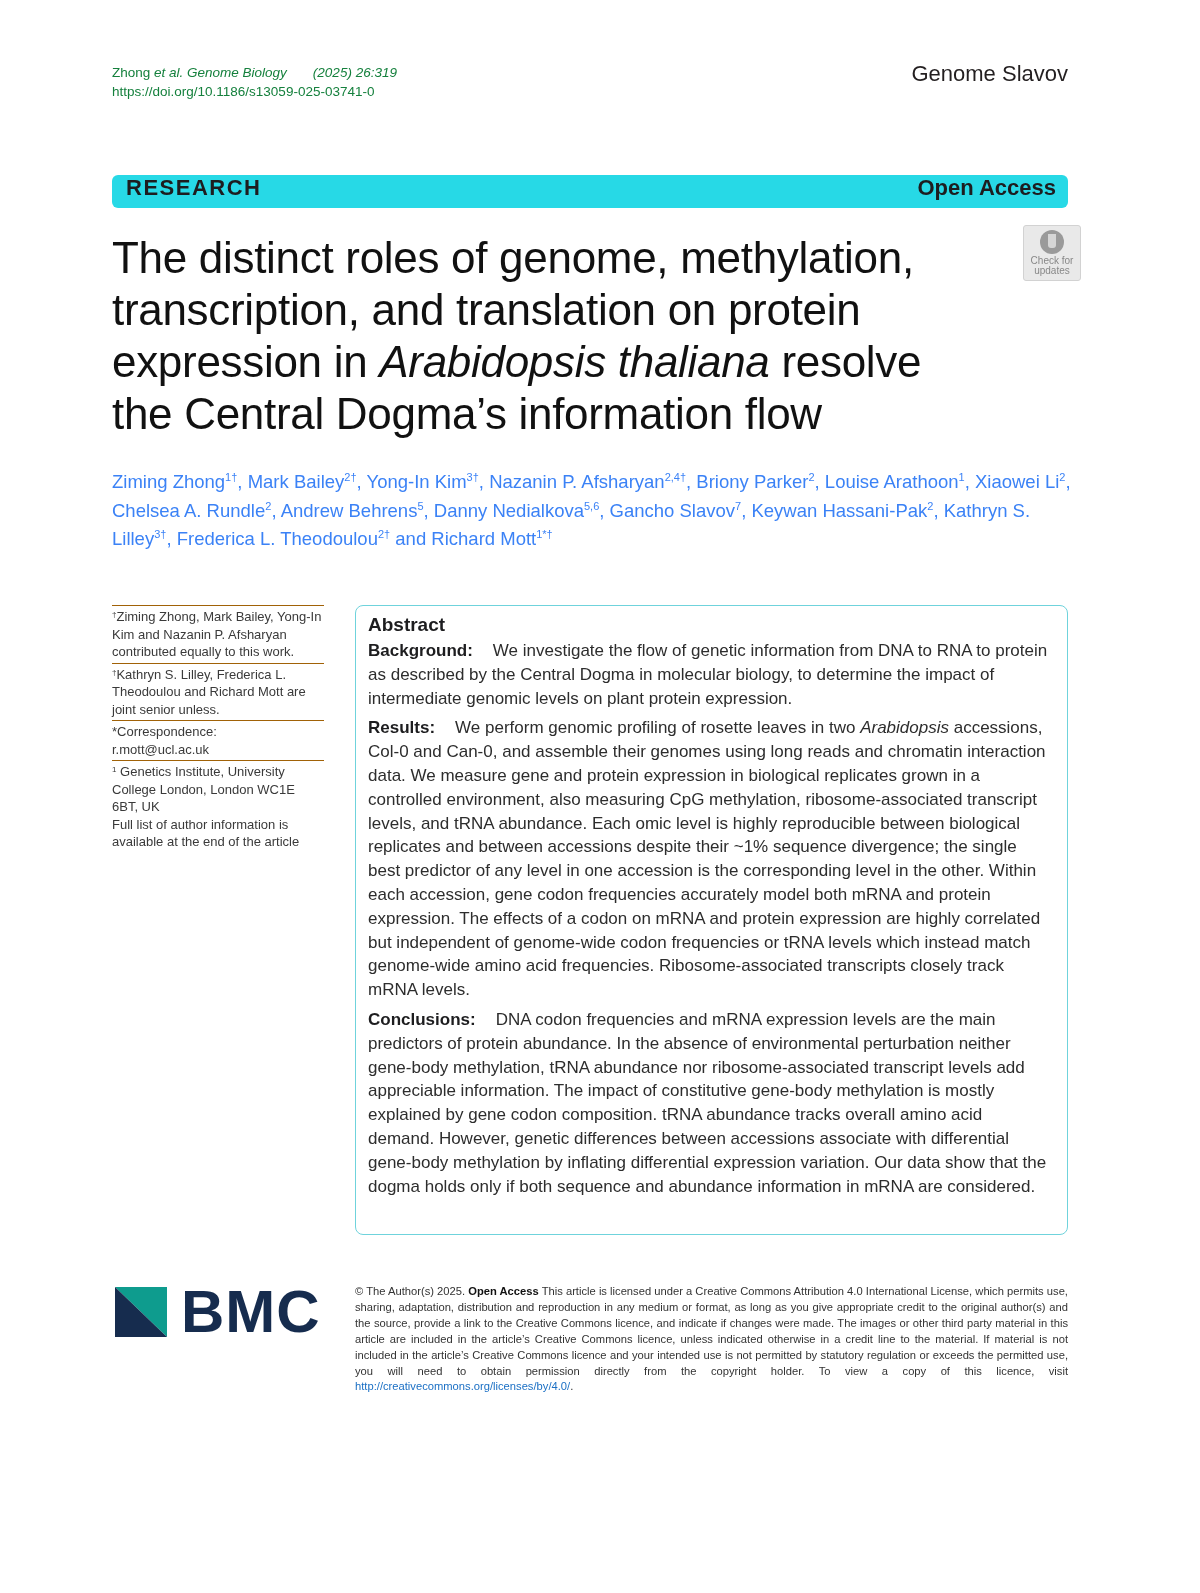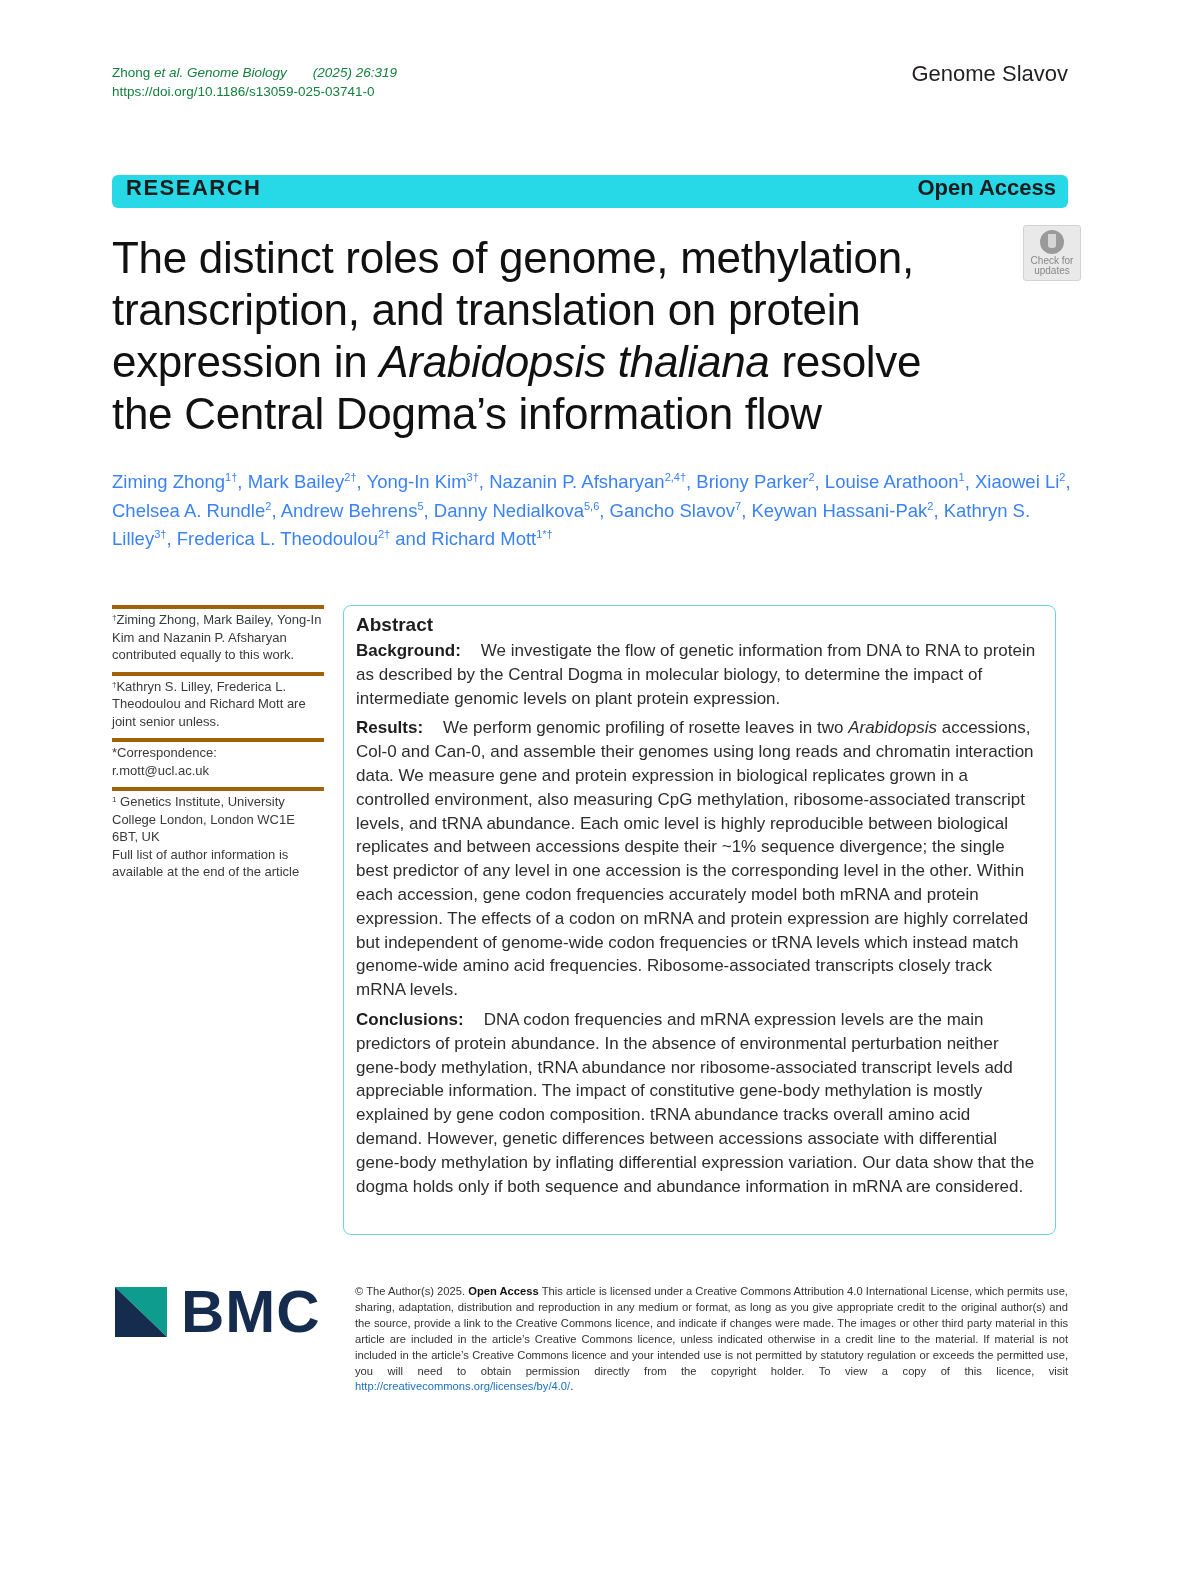--- a/index.html
+++ b/index.html
@@ -23,24 +23,24 @@
   .cfu { position: absolute; left: 1023px; top: 217px; width: 58px; height: 56px; background: #e9e9e9; border: 1px solid #d2d2d2; border-radius: 3px;
          display: flex; flex-direction: column; align-items: center; justify-content: flex-start; padding-top: 4px; margin-top: 8px; }
   .cfu .circle { width: 24px; height: 24px; border-radius: 50%; background: #9a9a9a; position: relative; }
   .cfu .circle::after { content: ""; position: absolute; left: 8px; top: 4px; width: 8px; height: 14px; background: #d6d6d6; border-radius: 0 0 3px 3px; }
   .cfu .txt { font-size: 10px; line-height: 10px; color: #888; text-align: center; margin-top: 2px; }
 
   .authors { position: absolute; left: 112px; top: 468px; width: 960px; font-size: 18.5px; line-height: 28.5px; color: #3b82f6; }
   .authors sup { font-size: 11px; vertical-align: 7px; line-height: 0; }
 
   .sidebar { position: absolute; left: 112px; top: 605px; width: 212px; font-size: 13px; line-height: 17.5px; color: #3a3a3a; }
-  .sidebar .note { border-top: 4px solid #a16207; padding: 2px 0 8px 0; }
+  .sidebar .note { border-top: 1px solid #a16207; padding: 2px 0 2px 0; }
   .sidebar sup { font-size: 8px; vertical-align: 4px; line-height: 0; }
 
-  .abstract { position: absolute; left: 343px; top: 605px; width: 713px; height: 630px; border: 1.5px solid #6fd3dc; border-radius: 8px; padding: 8px 14px 18px 12px; }
+  .abstract { position: absolute; left: 355px; top: 605px; width: 713px; height: 630px; border: 1.5px solid #6fd3dc; border-radius: 8px; padding: 8px 14px 18px 12px; }
   .abstract h2 { font-size: 19px; font-weight: bold; color: #1d1d1f; margin-bottom: 3px; }
   .abstract p { font-size: 17px; line-height: 23.8px; color: #2d2d2d; margin-bottom: 6px; }
   .abstract .lbl { font-weight: bold; color: #1d1d1f; margin-right: 20px; }
   .abstract .it { font-style: italic; }
 
   .bmc-logo { position: absolute; left: 115px; top: 1287px; display: flex; align-items: center; }
   .bmc-mark { width: 52px; height: 50px; position: relative; overflow: hidden; }
   .bmc-mark .tri-a { position: absolute; left: 0; top: 0; width: 0; height: 0; border-top: 50px solid #0e9c8e; border-left: 52px solid transparent; }
   .bmc-mark .tri-b { position: absolute; left: 0; top: 0; width: 0; height: 0; border-bottom: 50px solid #162c4e; border-right: 52px solid transparent; }
   .bmc-text { font-size: 60px; font-weight: bold; color: #162c4e; margin-left: 14px; letter-spacing: 1px; line-height: 50px; }

